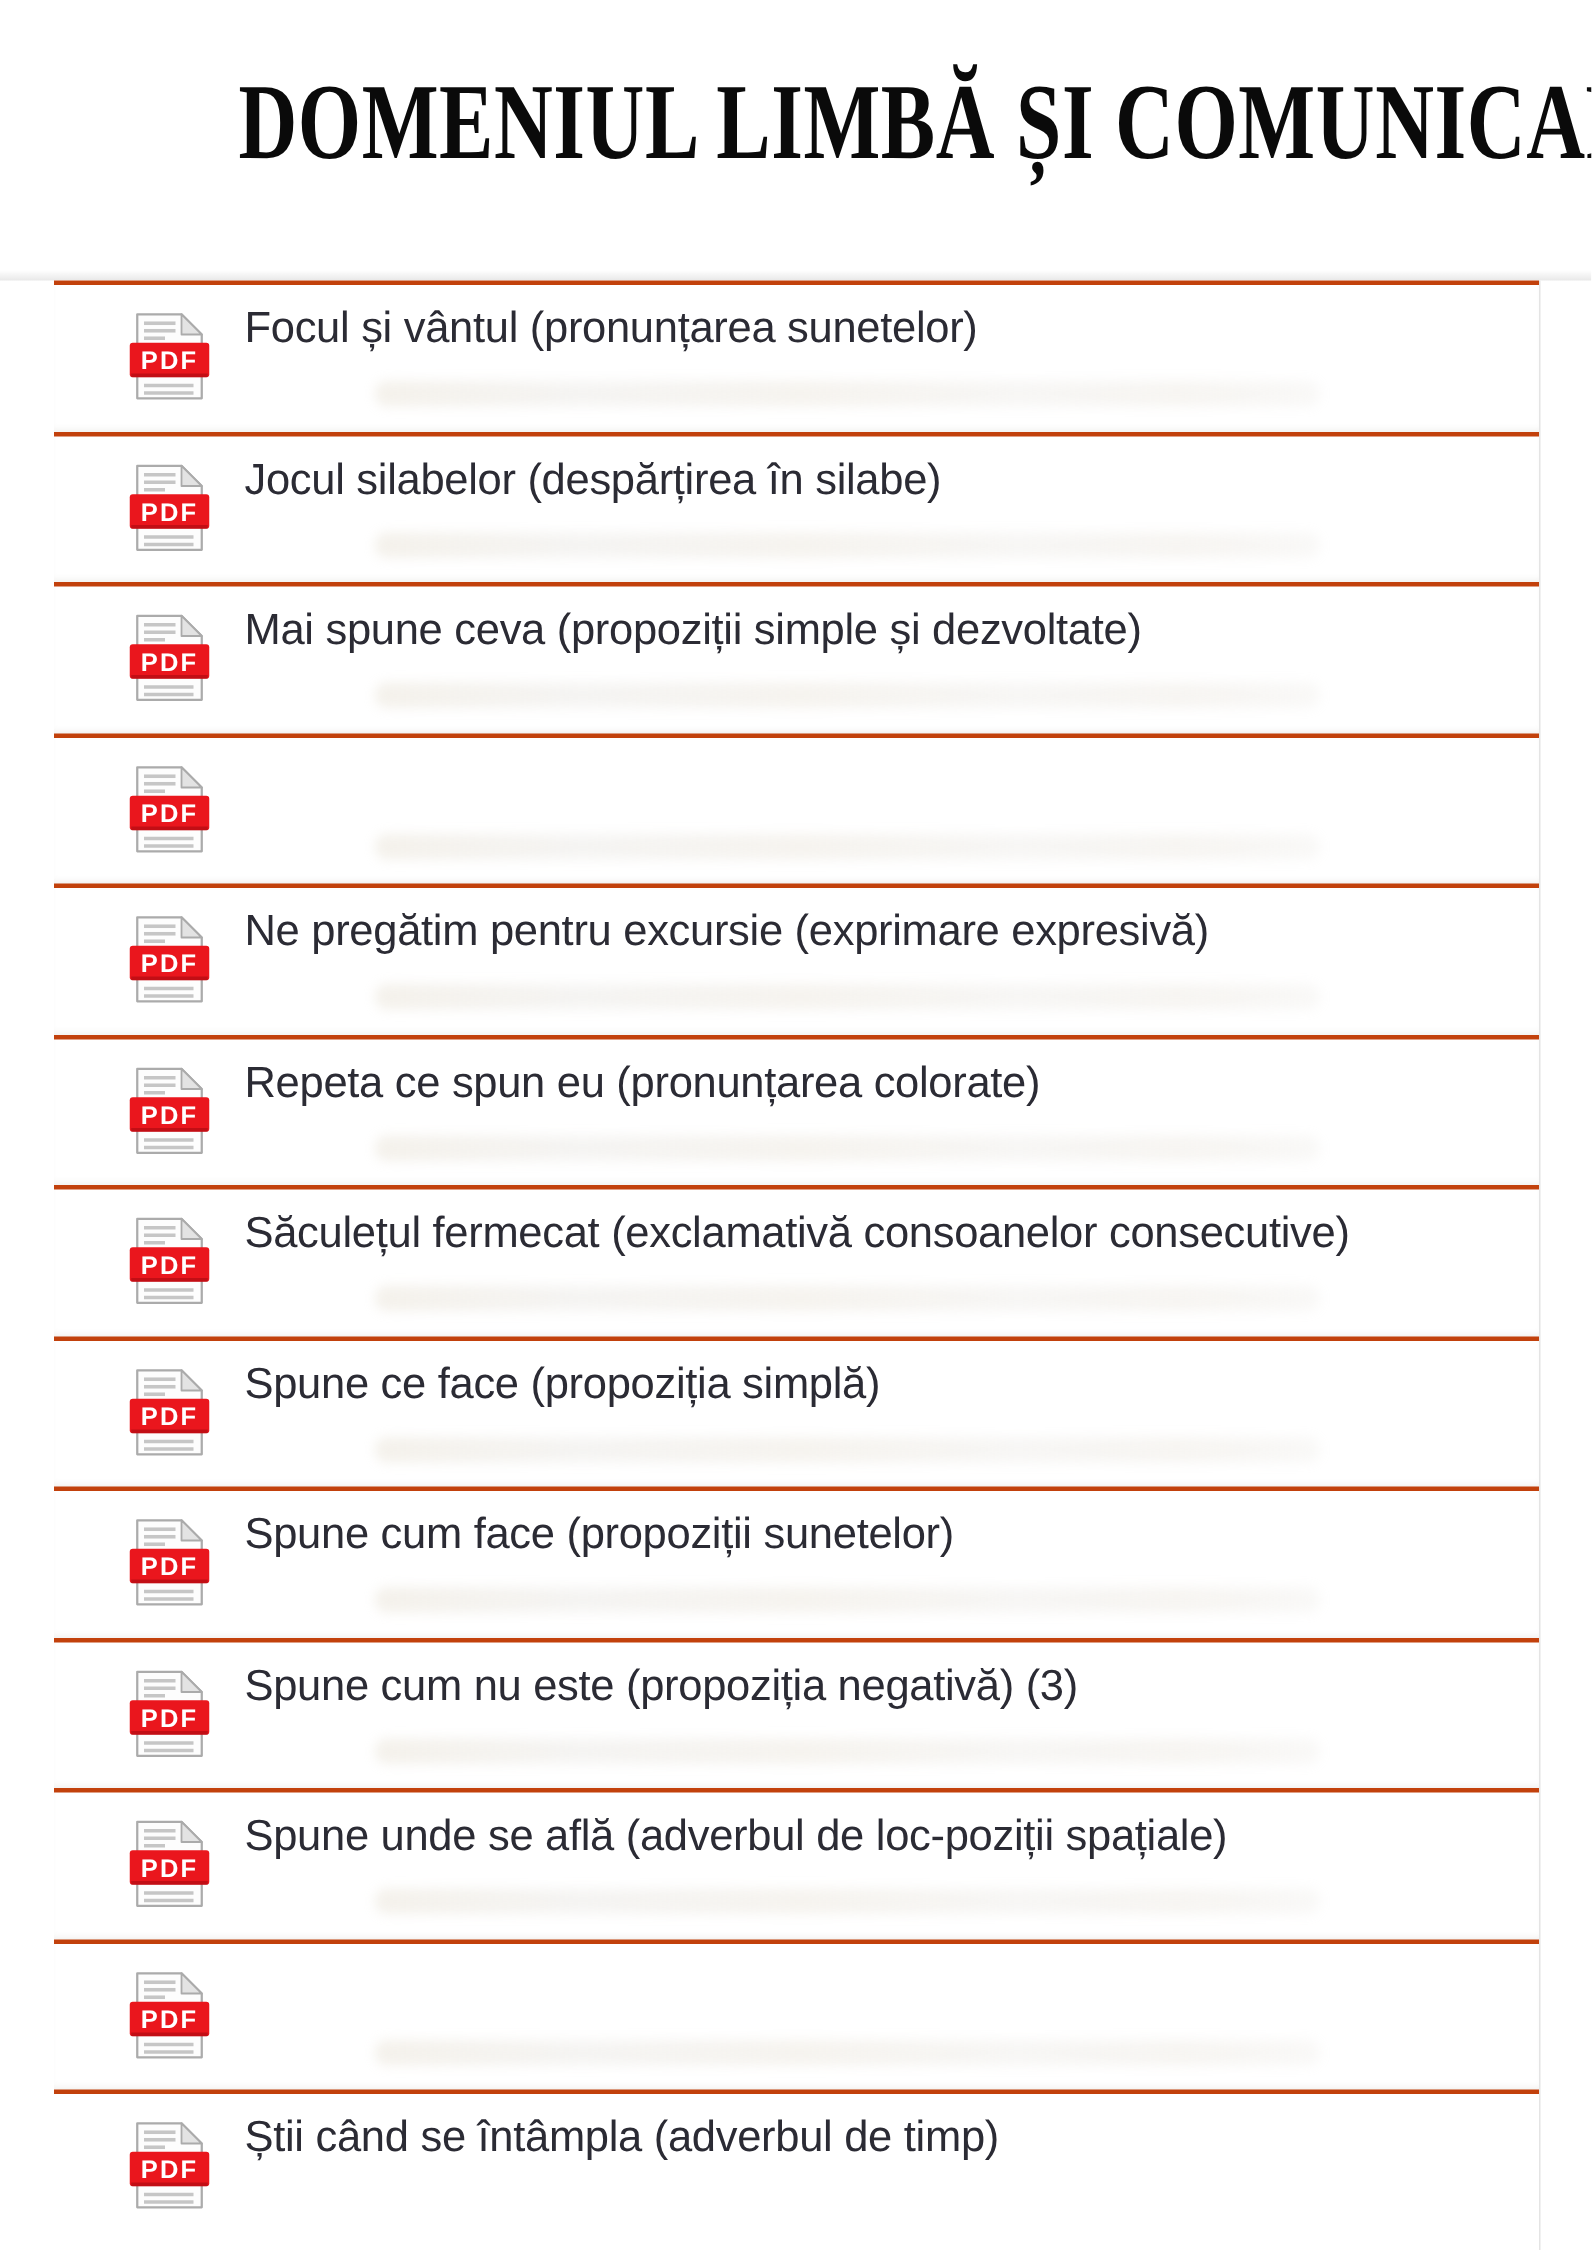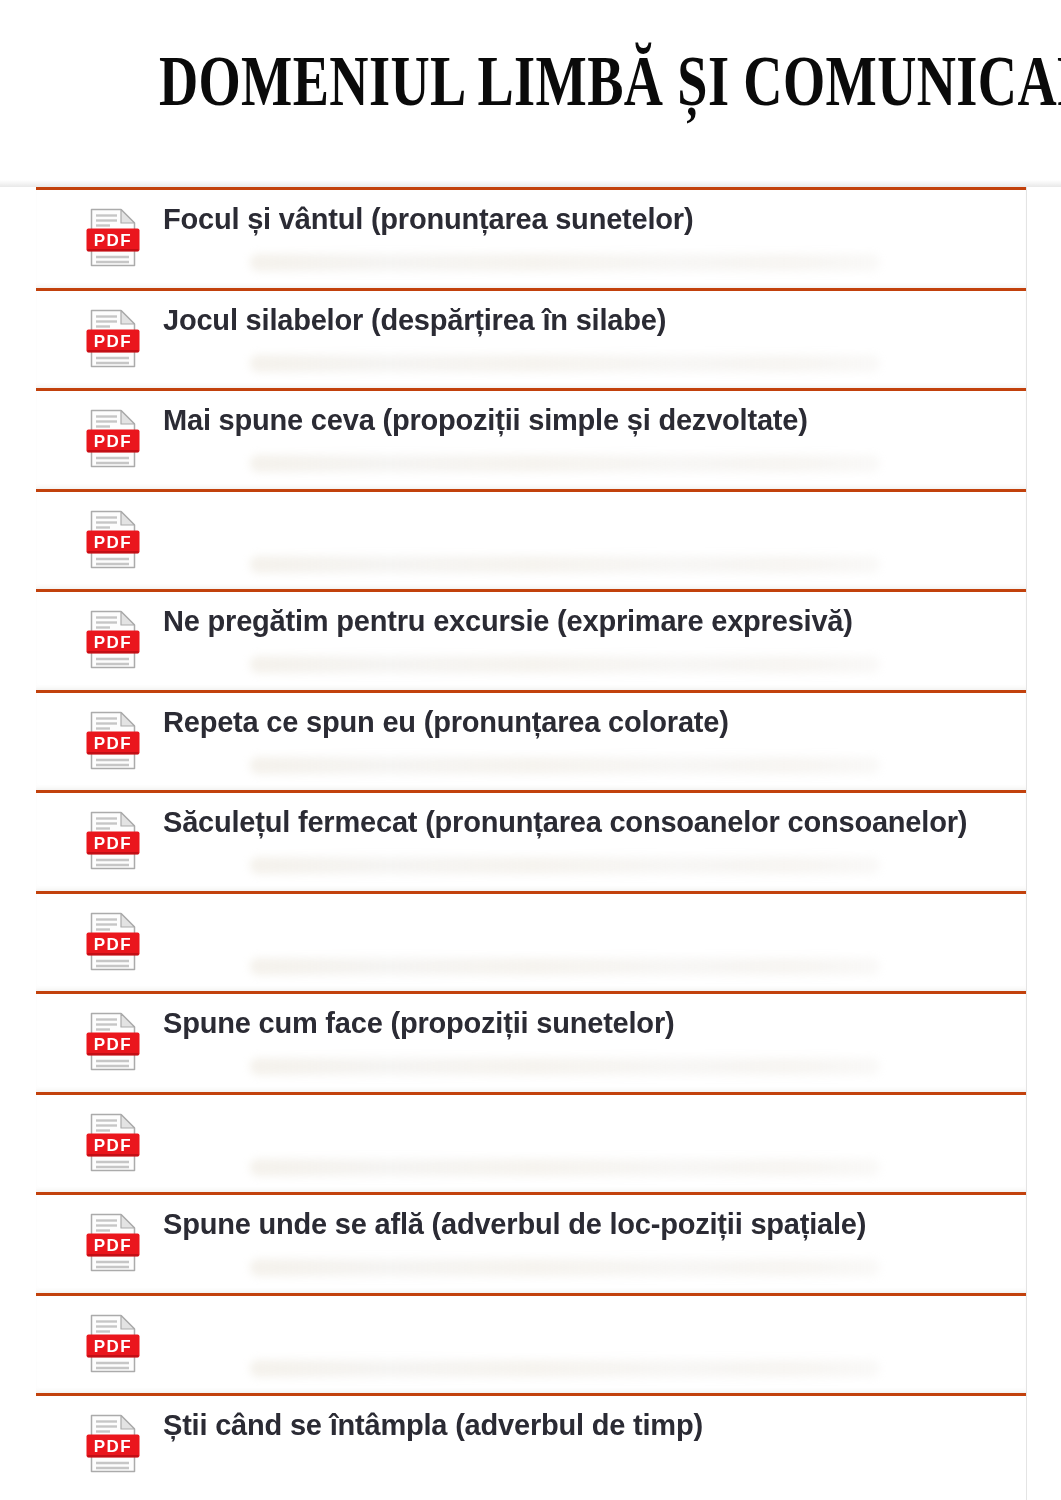--- a/index.html
+++ b/index.html
@@ -82,21 +82,20 @@
 
   .label {
     position: absolute;
     left: 127px;
     top: 11px;
     font-size: 29px;
     line-height: 1.25;
     letter-spacing: -0.2px;
     color: #2b2b34;
     white-space: nowrap;
-    font-weight: bold;
   }
 
   
   .ghost {
     position: absolute;
     left: 214px;
     top: 64px;
     width: 630px;
     height: 17px;
     border-radius: 8px;
@@ -280,44 +279,45 @@
         <line x1="10" y1="17.5" x2="24" y2="17.5" stroke="#c6c6c6" stroke-width="2.4"></line>
 
         <rect x="0.5" y="20.5" width="53" height="23" rx="2" fill="#ea161d"></rect>
         <rect x="1.5" y="41" width="51" height="2.5" fill="rgba(120,0,8,0.35)"></rect>
         <text class="pdf-band-text" x="27" y="38" text-anchor="middle" font-size="17" fill="#ffffff">PDF</text>
 
         <line x1="10" y1="49" x2="43" y2="49" stroke="#c6c6c6" stroke-width="2.4"></line>
         <line x1="10" y1="54" x2="43" y2="54" stroke="#c6c6c6" stroke-width="2.4"></line>
       </svg>
     </span>
-    <span class="label">Săculețul fermecat (pronunțarea consoanelor consoanelor)</span>
-    <span class="ghost"></span>
-  </div>
-
-  <div class="row">
-    <span class="pdficon">
-      <svg width="54" height="60" viewBox="0 0 54 60" xmlns="http://www.w3.org/2000/svg">
-
-        <path d="M5.5 1.5 H35 L48.5 15 V57.5 H5.5 Z" fill="#fdfdfd" stroke="#ababab" stroke-width="1.5" stroke-linejoin="round"></path>
-
-        <path d="M35 1.5 L48.5 15 H35 Z" fill="#e3e3e3" stroke="#ababab" stroke-width="1.2" stroke-linejoin="round"></path>
-
-        <line x1="10" y1="7.5" x2="31" y2="7.5" stroke="#c6c6c6" stroke-width="2.4"></line>
-        <line x1="10" y1="12.5" x2="31" y2="12.5" stroke="#c6c6c6" stroke-width="2.4"></line>
-        <line x1="10" y1="17.5" x2="24" y2="17.5" stroke="#c6c6c6" stroke-width="2.4"></line>
-
-        <rect x="0.5" y="20.5" width="53" height="23" rx="2" fill="#ea161d"></rect>
-        <rect x="1.5" y="41" width="51" height="2.5" fill="rgba(120,0,8,0.35)"></rect>
-        <text class="pdf-band-text" x="27" y="38" text-anchor="middle" font-size="17" fill="#ffffff">PDF</text>
-
-        <line x1="10" y1="49" x2="43" y2="49" stroke="#c6c6c6" stroke-width="2.4"></line>
-        <line x1="10" y1="54" x2="43" y2="54" stroke="#c6c6c6" stroke-width="2.4"></line>
-      </svg>
-    </span>
+    <span class="label">Săculețul fermecat (exclamativă consoanelor consecutive)</span>
+    <span class="ghost"></span>
+  </div>
+
+  <div class="row">
+    <span class="pdficon">
+      <svg width="54" height="60" viewBox="0 0 54 60" xmlns="http://www.w3.org/2000/svg">
+
+        <path d="M5.5 1.5 H35 L48.5 15 V57.5 H5.5 Z" fill="#fdfdfd" stroke="#ababab" stroke-width="1.5" stroke-linejoin="round"></path>
+
+        <path d="M35 1.5 L48.5 15 H35 Z" fill="#e3e3e3" stroke="#ababab" stroke-width="1.2" stroke-linejoin="round"></path>
+
+        <line x1="10" y1="7.5" x2="31" y2="7.5" stroke="#c6c6c6" stroke-width="2.4"></line>
+        <line x1="10" y1="12.5" x2="31" y2="12.5" stroke="#c6c6c6" stroke-width="2.4"></line>
+        <line x1="10" y1="17.5" x2="24" y2="17.5" stroke="#c6c6c6" stroke-width="2.4"></line>
+
+        <rect x="0.5" y="20.5" width="53" height="23" rx="2" fill="#ea161d"></rect>
+        <rect x="1.5" y="41" width="51" height="2.5" fill="rgba(120,0,8,0.35)"></rect>
+        <text class="pdf-band-text" x="27" y="38" text-anchor="middle" font-size="17" fill="#ffffff">PDF</text>
+
+        <line x1="10" y1="49" x2="43" y2="49" stroke="#c6c6c6" stroke-width="2.4"></line>
+        <line x1="10" y1="54" x2="43" y2="54" stroke="#c6c6c6" stroke-width="2.4"></line>
+      </svg>
+    </span>
+    <span class="label">Spune ce face (propoziția simplă)</span>
     <span class="ghost"></span>
   </div>
 
   <div class="row">
     <span class="pdficon">
       <svg width="54" height="60" viewBox="0 0 54 60" xmlns="http://www.w3.org/2000/svg">
 
         <path d="M5.5 1.5 H35 L48.5 15 V57.5 H5.5 Z" fill="#fdfdfd" stroke="#ababab" stroke-width="1.5" stroke-linejoin="round"></path>
 
         <path d="M35 1.5 L48.5 15 H35 Z" fill="#e3e3e3" stroke="#ababab" stroke-width="1.2" stroke-linejoin="round"></path>
@@ -351,20 +351,21 @@
         <line x1="10" y1="17.5" x2="24" y2="17.5" stroke="#c6c6c6" stroke-width="2.4"></line>
 
         <rect x="0.5" y="20.5" width="53" height="23" rx="2" fill="#ea161d"></rect>
         <rect x="1.5" y="41" width="51" height="2.5" fill="rgba(120,0,8,0.35)"></rect>
         <text class="pdf-band-text" x="27" y="38" text-anchor="middle" font-size="17" fill="#ffffff">PDF</text>
 
         <line x1="10" y1="49" x2="43" y2="49" stroke="#c6c6c6" stroke-width="2.4"></line>
         <line x1="10" y1="54" x2="43" y2="54" stroke="#c6c6c6" stroke-width="2.4"></line>
       </svg>
     </span>
+    <span class="label">Spune cum nu este (propoziția negativă) (3)</span>
     <span class="ghost"></span>
   </div>
 
   <div class="row">
     <span class="pdficon">
       <svg width="54" height="60" viewBox="0 0 54 60" xmlns="http://www.w3.org/2000/svg">
 
         <path d="M5.5 1.5 H35 L48.5 15 V57.5 H5.5 Z" fill="#fdfdfd" stroke="#ababab" stroke-width="1.5" stroke-linejoin="round"></path>
 
         <path d="M35 1.5 L48.5 15 H35 Z" fill="#e3e3e3" stroke="#ababab" stroke-width="1.2" stroke-linejoin="round"></path>

